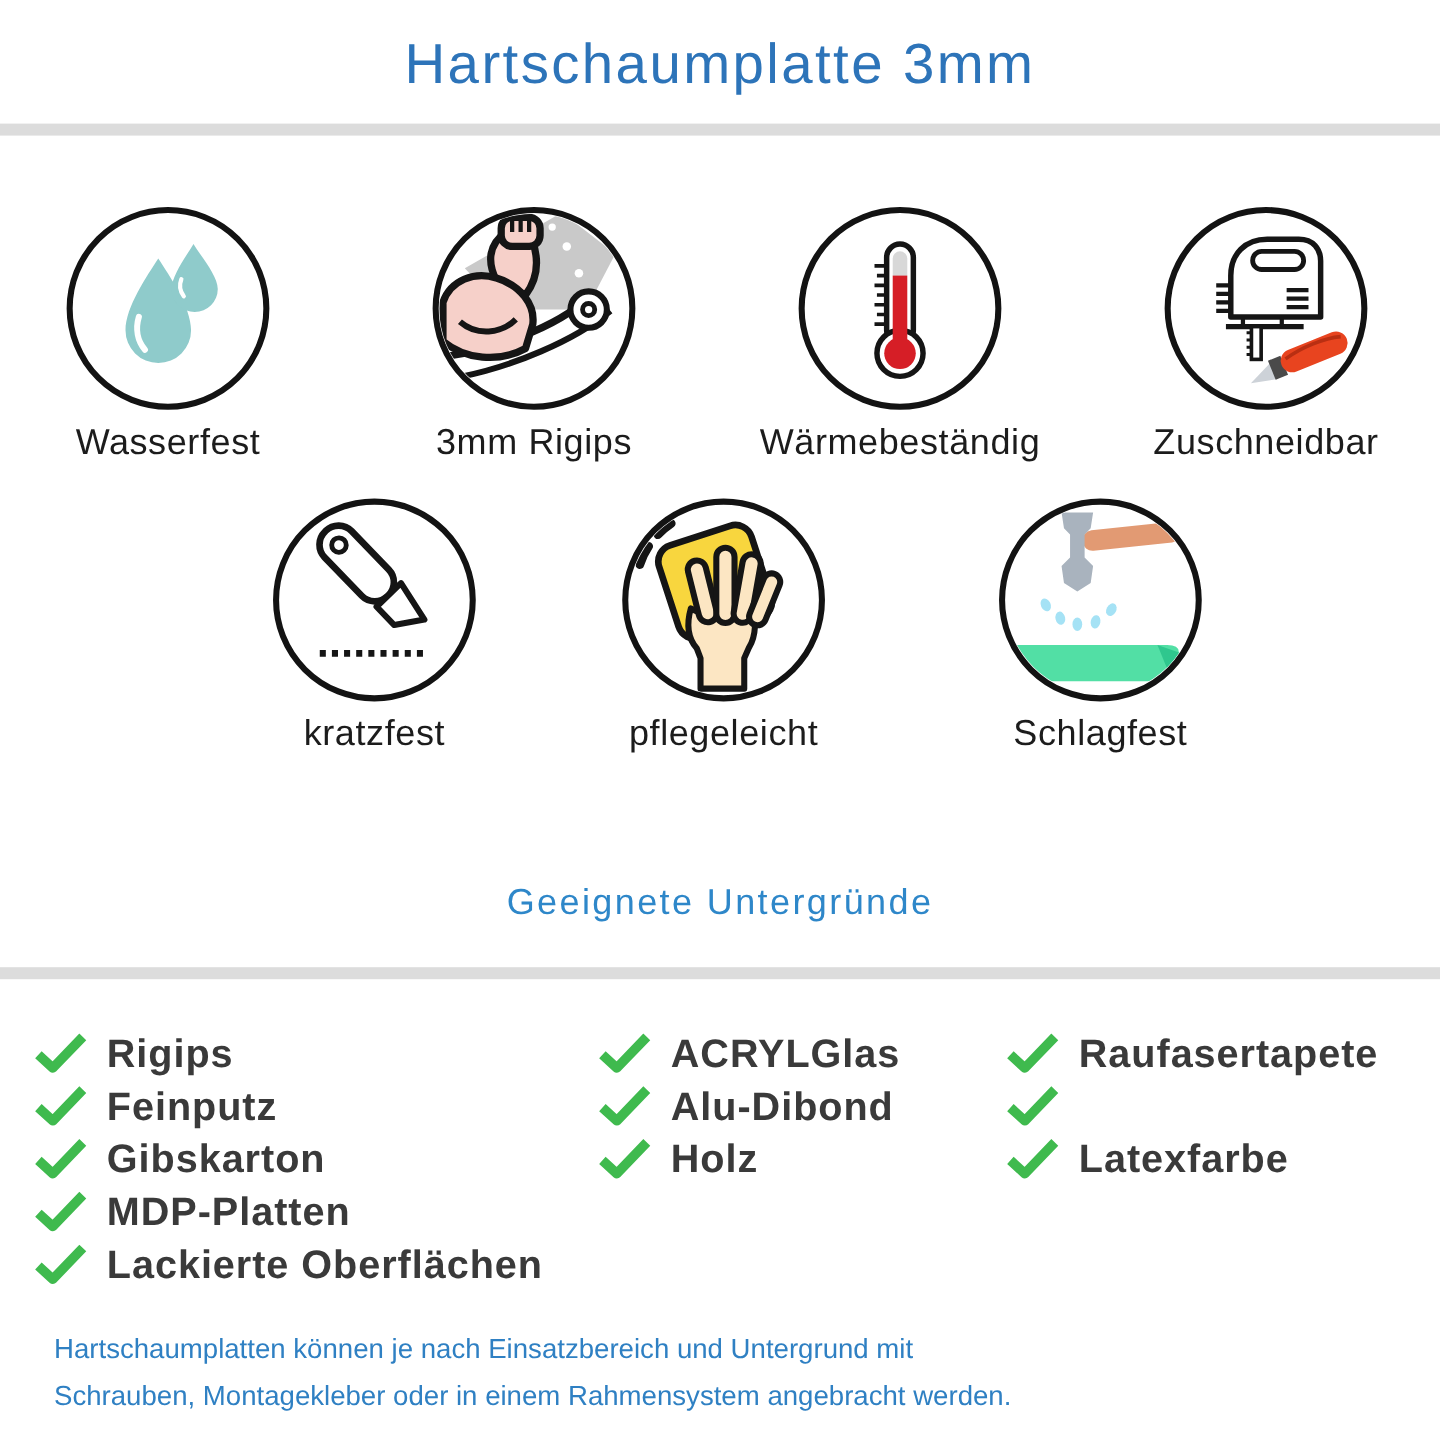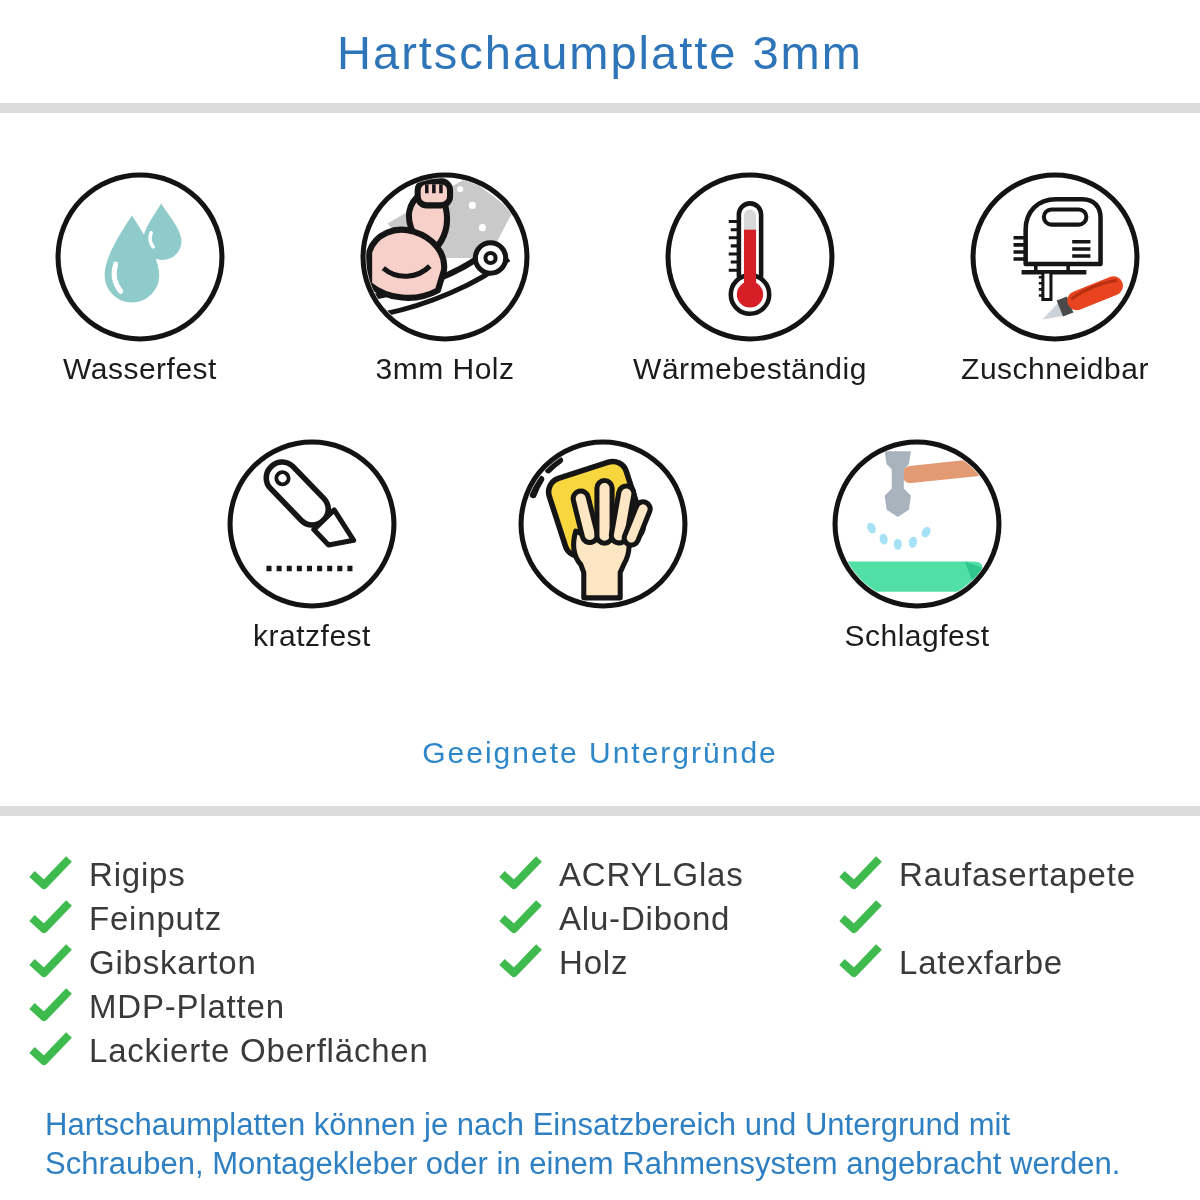--- a/index.html
+++ b/index.html
@@ -7,31 +7,31 @@
         font-family:"Liberation Sans",sans-serif;}
   .title{position:absolute;top:24px;left:0;width:100%;text-align:center;
          font-size:47px;line-height:58px;color:#2d74b9;letter-spacing:2px;font-weight:400;}
   .divider{position:absolute;left:0;width:1200px;height:10px;background:#dcdcdc;}
   #divider-1{top:103px;}
   #divider-2{top:806px;}
   .feature{position:absolute;width:300px;transform:translateX(-50%);text-align:center;}
   .feature svg.badge{width:172px;height:172px;display:block;margin:0 auto;}
   .feature .flabel{margin-top:9px;font-size:30px;color:#1c1c1c;letter-spacing:0.5px;white-space:nowrap;}
   .row1{top:171px;}
-  .row2{top:438px;}
+  .row2{top:414px;}
   .subtitle{position:absolute;top:736px;left:0;width:100%;text-align:center;
             font-size:30px;color:#2e87c9;letter-spacing:2px;font-weight:400;}
   .col{position:absolute;top:856px;}
   #col-1{left:28px;}
   #col-2{left:498px;}
   #col-3{left:838px;}
-  .check-item{display:flex;align-items:flex-start;height:44px;}
+  .check-item{display:flex;align-items:center;height:44px;font-weight:bold;}
   .check-item svg{width:46px;height:34px;flex:none;}
   .check-item .ilabel{margin-left:15px;font-size:33px;color:#3a3a3a;letter-spacing:0.8px;white-space:nowrap;}
-  .footnote{position:absolute;left:45px;top:1105px;color:#2f80c3;font-size:31px;line-height:39px;}
+  .footnote{position:absolute;left:45px;top:1105px;color:#2f80c3;font-size:23px;line-height:39px;}
   .footnote div{white-space:nowrap;}
 </style>
 </head>
 <body>
 
 <div class="page">
 
   <div class="title">Hartschaumplatte 3mm</div>
   <div class="divider" id="divider-1"></div>
 
@@ -65,21 +65,21 @@
         <circle cx="130" cy="86" r="5" fill="none" stroke="#151515" stroke-width="4"></circle>
         <g fill="#f6d0c9" stroke="#151515" stroke-width="6" stroke-linejoin="round">
           <path d="M54 62 C46 46 48 32 62 22 L84 30 C90 48 87 62 78 74 Z"></path>
           <rect x="58" y="10" width="32" height="24" rx="9"></rect>
           <path d="M10 80 C16 62 36 54 54 60 C74 66 86 82 84 98 L78 118 C56 130 28 127 10 112 Z"></path>
         </g>
         <path d="M67 13 v9 M74 13 v9 M81 13 v9" stroke="#151515" stroke-width="3.5" fill="none"></path>
         <path d="M24 96 C38 108 58 106 70 94" fill="none" stroke="#151515" stroke-width="5"></path>
       </g>
     </svg>
-    <div class="flabel">3mm Holz</div>
+    <div class="flabel">3mm Rigips</div>
   </div>
 
   <div class="feature row1" style="left:750px">
     <svg class="badge" viewBox="0 0 170 170">
       <circle cx="85" cy="85" r="81" fill="#fff" stroke="#131313" stroke-width="5"></circle>
       <path d="M64 50 h10 M66 58 h8 M64 66 h10 M66 74 h8 M64 82 h10 M66 90 h8 M64 98 h10" stroke="#151515" stroke-width="3" fill="none"></path>
       <rect x="74" y="32" width="22" height="82" rx="11" fill="#fff" stroke="#151515" stroke-width="4.5"></rect>
       <circle cx="85" cy="122" r="19" fill="#fff" stroke="#151515" stroke-width="4.5"></circle>
       <rect x="79" y="38" width="12" height="26" rx="6" fill="#d8d8d8"></rect>
       <rect x="79" y="58" width="12" height="58" fill="#d61e26"></rect>
@@ -135,20 +135,21 @@
         <rect x="38" y="30" width="80" height="80" rx="14" fill="#f8d63e" stroke="#151515" stroke-width="5.5" transform="rotate(-18 78 70)"></rect>
         <g fill="#fce6c3" stroke="#151515" stroke-width="5" stroke-linejoin="round">
           <path d="M58 92 C54 106 56 117 63 125 L66 133 L66 158 H102 V133 L106 124 C112 114 112 101 108 91 Q84 106 58 92 Z"></path>
           <rect x="60" y="52" width="15" height="52" rx="7.5" transform="rotate(-14 67 78)"></rect>
           <rect x="79" y="42" width="15" height="62" rx="7.5"></rect>
           <rect x="97" y="47" width="15" height="57" rx="7.5" transform="rotate(10 104 75)"></rect>
           <rect x="112" y="62" width="14" height="45" rx="7" transform="rotate(22 119 84)"></rect>
         </g>
       </g>
     </svg>
+    <div class="flabel">pflegeleicht</div>
   </div>
 
   <div class="feature row2" style="left:917px">
     <svg class="badge" viewBox="0 0 170 170">
       <defs>
           <clipPath id="clip-hammer">
             <circle cx="85" cy="85" r="78"></circle>
           </clipPath>
         </defs>
       <circle cx="85" cy="85" r="81" fill="#fff" stroke="#131313" stroke-width="5"></circle>

